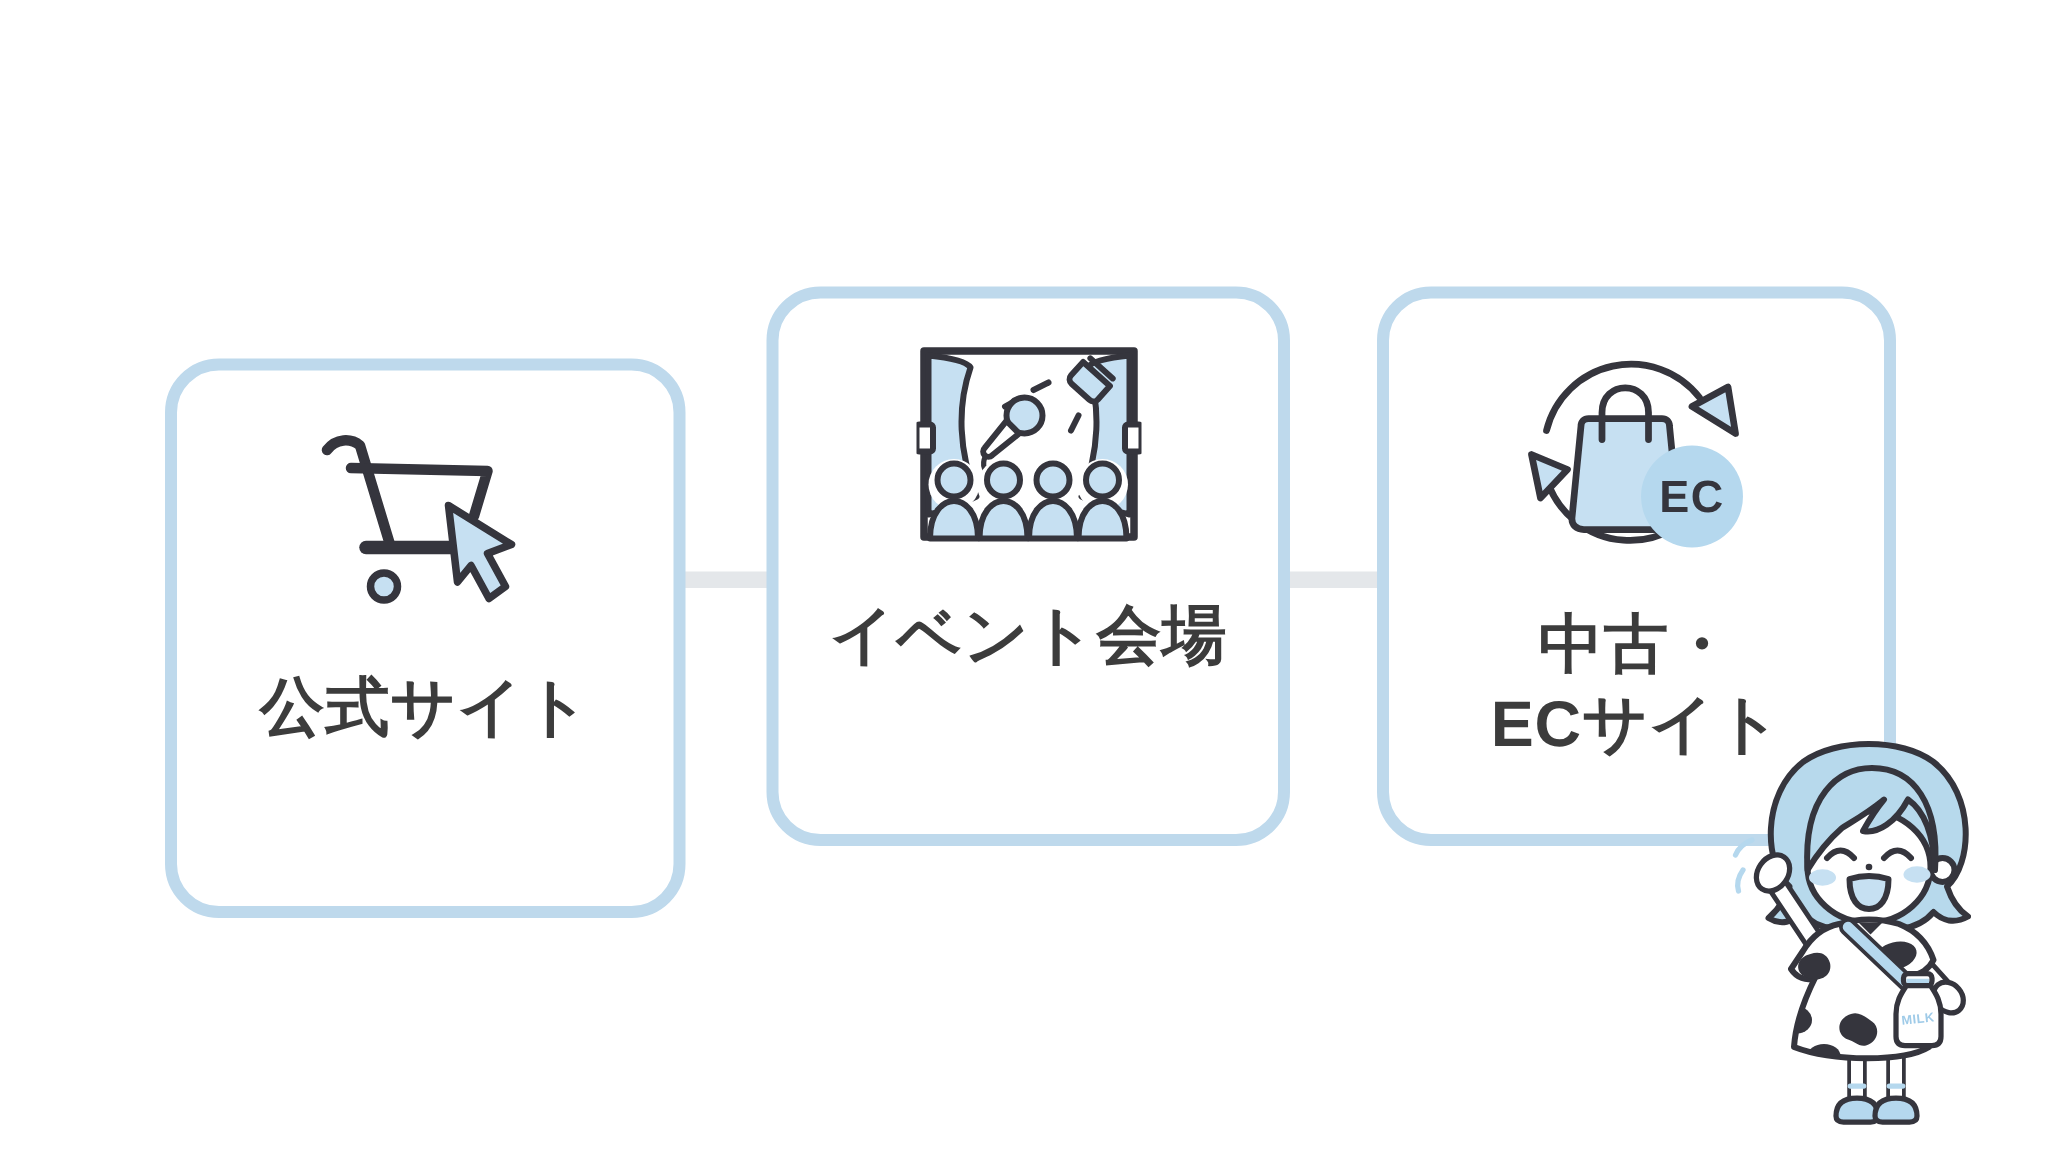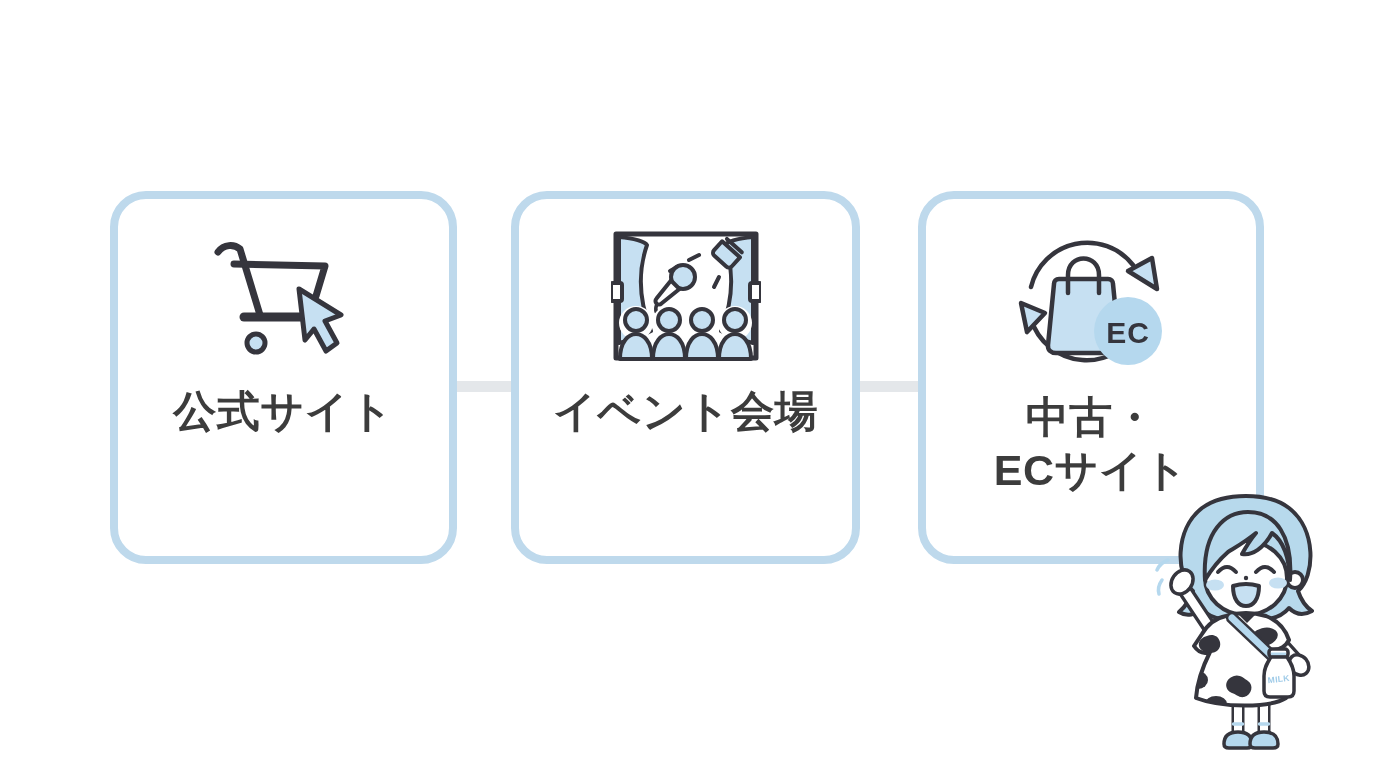--- a/index.html
+++ b/index.html
@@ -19,22 +19,23 @@
 
   .connector{position:absolute;height:11px;background:var(--connector);}
   #connector-1{left:450px;top:381px;width:66px;}
   #connector-2{left:854px;top:381px;width:70px;}
 
   .card{
     position:absolute;top:191px;height:373px;background:#ffffff;
     border:8px solid var(--box-border);border-radius:36px;
     display:flex;flex-direction:column;align-items:center;
     padding-top:30px;
+    gap:13px;
   }
-  #card-1{left:110px;width:347px;}
+  #card-1{left:110px;width:347px;margin-top:48px;}
   #card-2{left:511px;width:349px;}
   #card-3{left:918px;width:346px;}
 
   .card .icon{flex:0 0 auto;}
   .label{
     margin-top:16px;text-align:center;
     font-size:43px;line-height:53px;font-weight:700;
     color:var(--label-text);letter-spacing:.5px;white-space:nowrap;
   }
   .label span{display:block;}

